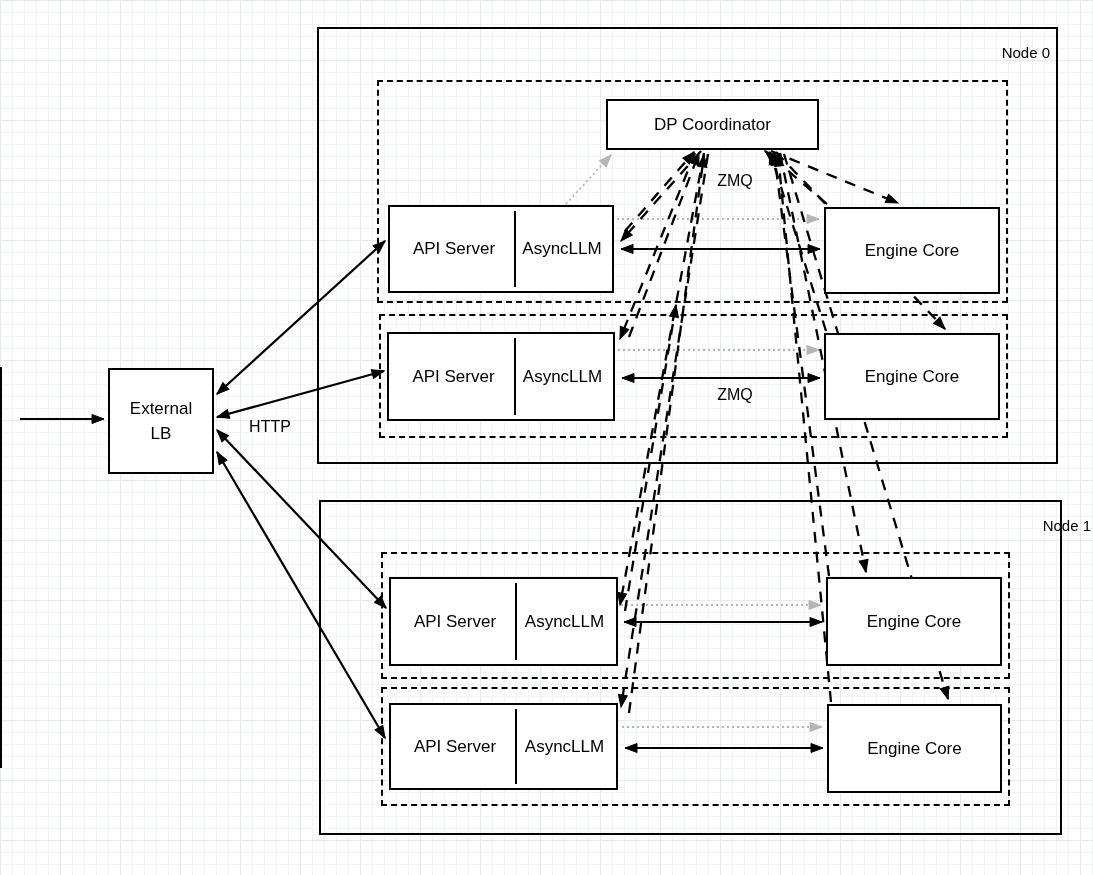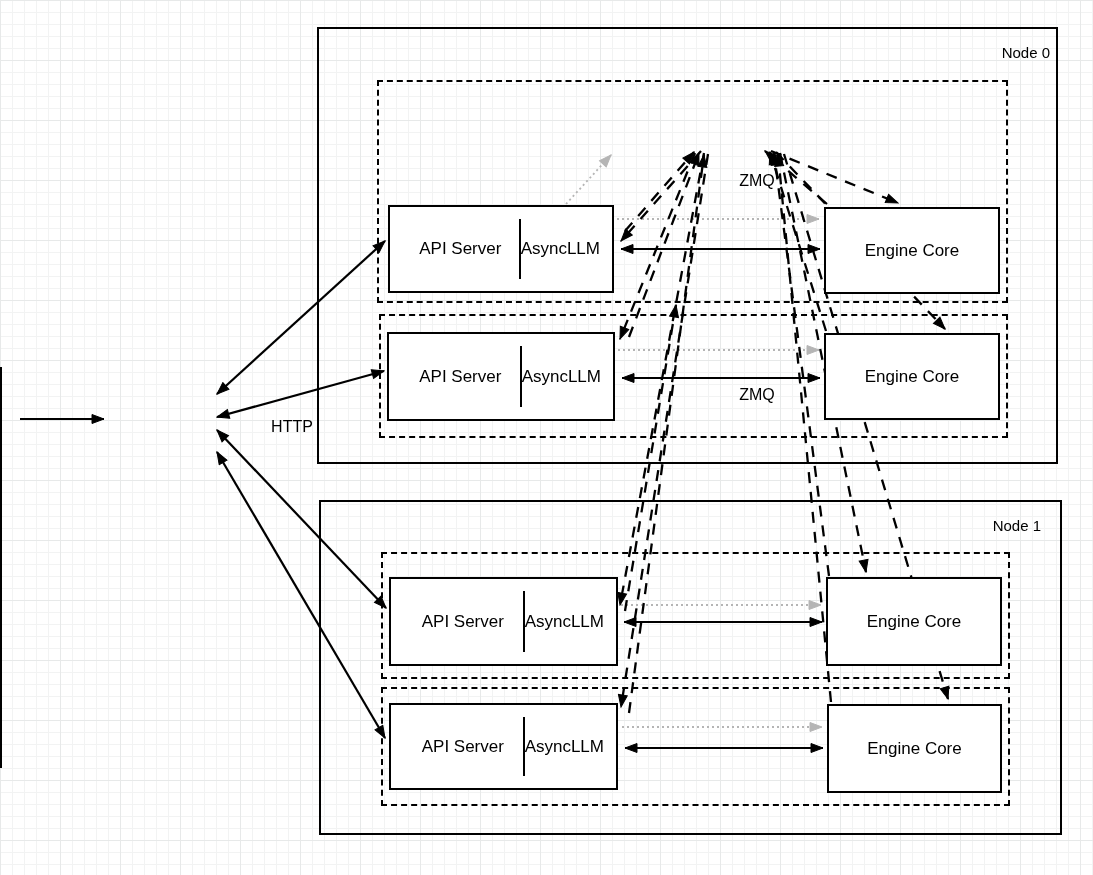--- a/index.html
+++ b/index.html
@@ -32,33 +32,33 @@
   }
   .container{
     position:absolute;border:2px dashed #000;background:transparent;
     box-sizing:border-box;
   }
   .box{
     position:absolute;border:2px solid #000;background:#fff;
     box-sizing:border-box;display:flex;align-items:center;justify-content:center;
     font-size:17px;color:#000;text-align:center;
   }
-  .combo{padding:12px;}
+  .combo{padding:4px;}
   .combo .cell{
     height:100%;display:flex;align-items:center;justify-content:center;
     box-sizing:border-box;font-size:17px;
   }
   .combo .cell.first{border-right:2px solid #000;}
   .combo .cell.second{flex:1;}
   .lb-text{line-height:25px;font-size:17px;}
   .node-label{
     position:absolute;font-size:15px;color:#000;text-align:right;
   }
   .edge-label{
-    position:absolute;font-size:16px;color:#000;text-align:center;margin-left:22px;
+    position:absolute;font-size:16px;color:#000;text-align:center;
   }
 </style>
 </head>
 <body>
 
 <div class="canvas">
 
   <div class="page-edge"></div>
 
   <svg class="wires" width="1093" height="875" viewBox="0 0 1093 875">
@@ -103,28 +103,37 @@
     <line class="d" x1="829" y1="576" x2="774" y2="153" marker-end="url(#mb)"></line>
     <line class="d" x1="780" y1="153" x2="866" y2="572" marker-end="url(#mb)"></line>
     <line class="d" x1="831" y1="702" x2="778" y2="154" marker-end="url(#mb)"></line>
     <line class="d" x1="784" y1="154" x2="948" y2="699" marker-end="url(#mb)"></line>
   </svg>
 
   <div class="outer" style="left:317px;top:27px;width:741px;height:437px"></div>
   <div class="outer" style="left:319px;top:500px;width:743px;height:335px"></div>
 
   <div class="node-label" style="left:960px;top:44px;width:90px">Node 0</div>
-  <div class="node-label" style="left:951px;top:517px;width:90px">Node 1</div>
+  <div class="node-label" style="left:1001px;top:517px;width:90px">Node 1</div>
 
   <div class="container" style="left:377px;top:80px;width:631px;height:223px"></div>
   <div class="container" style="left:379px;top:314px;width:629px;height:124px"></div>
   <div class="container" style="left:381px;top:552px;width:629px;height:127px"></div>
   <div class="container" style="left:381px;top:687px;width:629px;height:119px"></div>
 
+  <div class="box" style="left:108px;top:368px;width:106px;height:106px">
+    <div class="lb-text">
+      <div>External</div>
+      <div>LB</div>
+    </div>
+  </div>
 
+  <div class="box" style="left:606px;top:99px;width:213px;height:51px">
+    <span>DP Coordinator</span>
+  </div>
 
   <div class="box combo" style="left:388px;top:205px;width:226px;height:88px">
     <div class="cell first" style="width:122px">API Server</div>
     <div class="cell second">AsyncLLM</div>
   </div>
   <div class="box" style="left:824px;top:207px;width:176px;height:87px">
     <span>Engine Core</span>
   </div>
 
   <div class="box combo" style="left:387px;top:332px;width:228px;height:89px">

